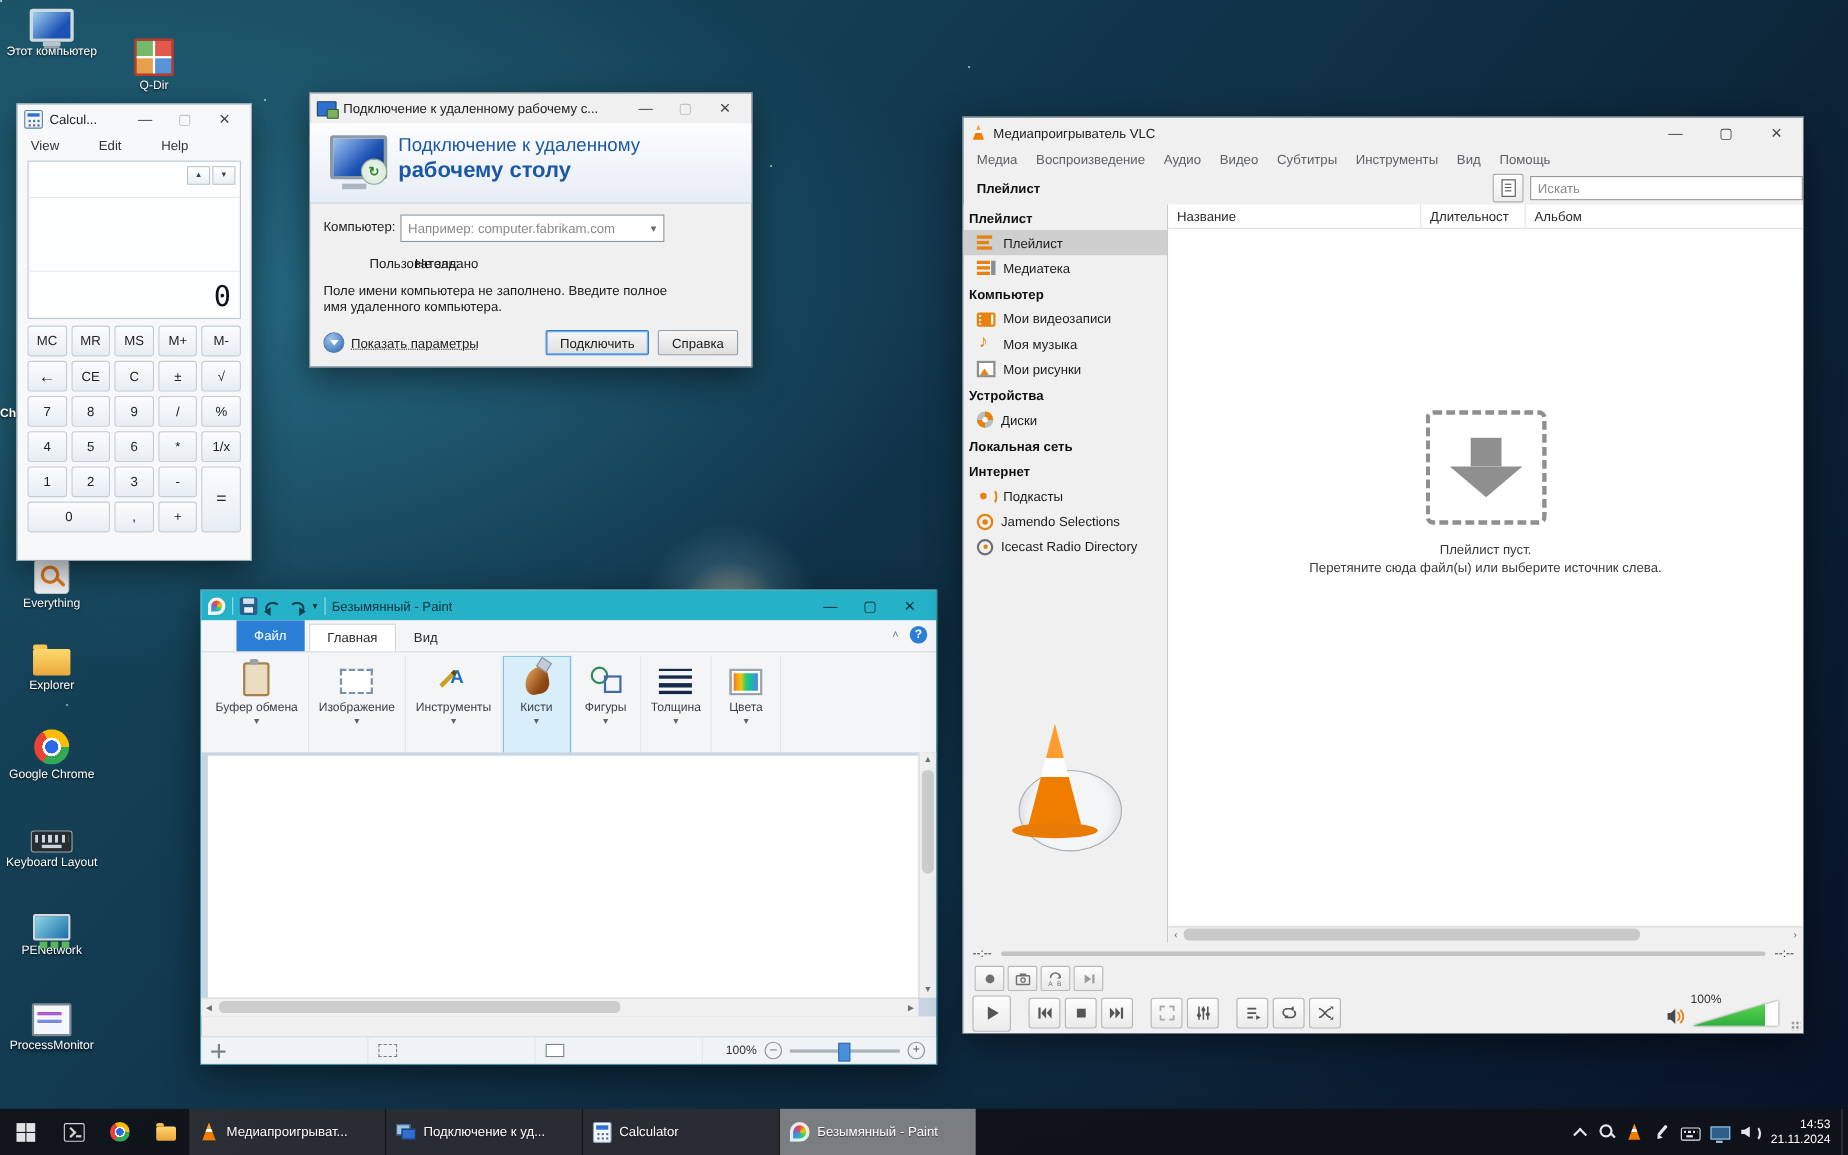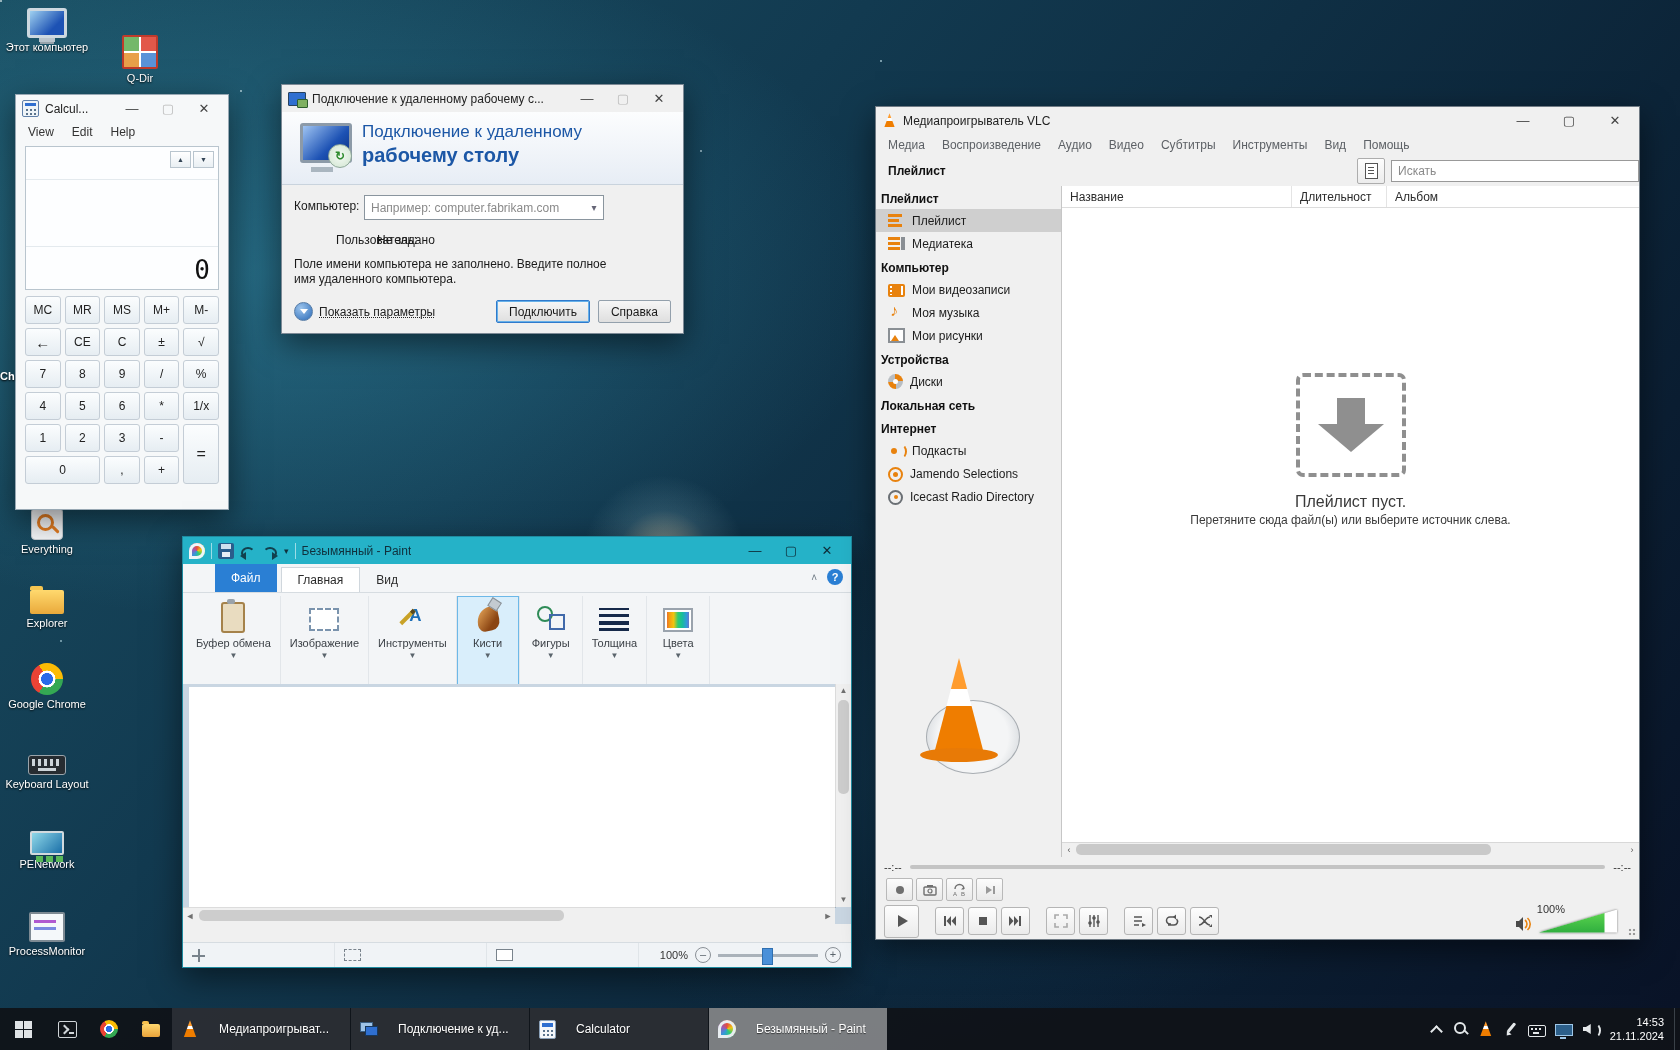--- a/index.html
+++ b/index.html
@@ -52,21 +52,21 @@
   .di-img[data-icon="process-monitor"]::before{content:"";position:absolute;left:3px;top:6px;width:22px;height:3px;background:#b05ad0;box-shadow:0 7px 0 #7a8ae0;}
   
   .win{position:absolute;background:#f0f0f0;border:1px solid #7d8a96;box-shadow:0 10px 30px rgba(0,0,0,.5);font-size:12px;}
   .tbar{display:flex;align-items:center;height:27px;padding:0 6px;gap:6px;}
   .ttext{white-space:nowrap;overflow:hidden;}
   .wbtns{margin-left:auto;display:flex;}
   .wbtn{width:36px;height:25px;display:flex;align-items:center;justify-content:center;font-size:13px;color:#444;cursor:default;}
   .wbtn.dis{color:#b9b9b9;}
   
   .win-calc{left:15px;top:94px;width:212px;height:414px;background:#f6f8f9;border-color:#98a8b4;}
-  .calc-menu{display:flex;gap:2px;padding:0 4px;height:20px;align-items:center;}
+  .calc-menu{display:flex;gap:20px;padding:0 4px;height:20px;align-items:center;}
   .calc-menu .mi{padding:2px 8px;color:#333;}
   .calc-disp{position:relative;margin:4px 9px 6px;height:142px;background:#fdfeff;border:1px solid #b9c5ce;}
   .calc-disp::before{content:"";position:absolute;left:0;right:0;top:32px;border-top:1px solid #e4eaee;}
   .calc-disp::after{content:"";position:absolute;left:0;right:0;bottom:42px;border-top:1px solid #e4eaee;}
   .spin{position:absolute;right:4px;top:4px;display:flex;gap:2px;}
   .spin span{width:19px;height:15px;border:1px solid #b9c5ce;background:linear-gradient(#fff,#e9eff3);
     display:flex;align-items:center;justify-content:center;font-size:7px;color:#345;}
   .calc-val{position:absolute;right:8px;bottom:4px;font-size:26px;font-family:"DejaVu Sans Mono",monospace;color:#111;}
   .keypad{display:grid;grid-template-columns:repeat(5,1fr);grid-auto-rows:28px;gap:4px;margin:2px 9px;}
   .ckey{border:1px solid #c4cdd6;border-radius:3px;background:linear-gradient(#fbfdfe,#e6edf2);
@@ -211,21 +211,21 @@
     clip-path:polygon(50% 0,88% 100%,12% 100%);}
   .vlc-cone-base{position:absolute;left:16px;top:90px;width:78px;height:14px;border-radius:50%;background:#e87a06;}
   .vlc-table{flex:1;background:#fff;display:flex;flex-direction:column;position:relative;}
   .vt-head{display:flex;height:21px;border-bottom:1px solid #dcdcdc;align-items:center;color:#2b2b2b;}
   .vt-col{padding-left:8px;border-right:1px solid #e4e4e4;box-sizing:border-box;height:100%;display:flex;align-items:center;}
   .vt-col:nth-child(1){width:230px;} .vt-col:nth-child(2){width:95px;} .vt-col:nth-child(3){flex:1;border-right:0;}
   .vt-body{flex:1;display:flex;flex-direction:column;align-items:center;padding-top:165px;}
   .dropbox{width:102px;height:96px;border:4px dashed #8f8f8f;border-radius:7px;display:flex;flex-direction:column;align-items:center;justify-content:center;}
   .arrow-shaft{width:28px;height:26px;background:#8f8f8f;}
   .arrow-head{border-left:33px solid transparent;border-right:33px solid transparent;border-top:28px solid #8f8f8f;}
-  .empty-t{margin-top:16px;font-size:16px;color:#3a3a3a;}
+  .empty-t{margin-top:16px;font-size:12px;color:#3a3a3a;}
   .empty-h{margin-top:2px;font-size:12px;color:#3a3a3a;}
   .vt-hsb{height:14px;border-top:1px solid #d8d8d8;background:#f0f0f0;position:relative;}
   .vt-hsb .thumb{position:absolute;left:14px;top:1px;height:11px;width:72%;background:#c9c9c9;border-radius:5px;}
   .vt-hsb .arr{position:absolute;top:0;width:14px;height:14px;font-size:9px;color:#555;text-align:center;line-height:14px;}
   .vt-hsb .arr.lf{left:0;} .vt-hsb .arr.rt{right:0;}
   .vlc-bottom{position:absolute;left:0;right:0;bottom:0;height:82px;background:#f0f0f0;padding:2px 8px 0;box-sizing:border-box;}
   .seekrow{display:flex;align-items:center;gap:8px;height:16px;font-size:11px;color:#333;}
   .seek{flex:1;height:4px;border-radius:2px;background:#c4c4c4;}
   .advrow{display:flex;gap:3px;margin:3px 0 2px 2px;}
   .sbtn{width:25px;height:21px;border:1px solid #b9b9b9;border-radius:2px;background:linear-gradient(#fcfcfc,#e9e9e9);
@@ -248,21 +248,21 @@
   .tb-start{width:46px;display:flex;align-items:center;justify-content:center;}
   .winlogo{width:17px;height:17px;background:linear-gradient(#dfe3e6,#dfe3e6) 0 0/8px 8px no-repeat,linear-gradient(#dfe3e6,#dfe3e6) 9px 0/8px 8px no-repeat,
     linear-gradient(#dfe3e6,#dfe3e6) 0 9px/8px 8px no-repeat,linear-gradient(#dfe3e6,#dfe3e6) 9px 9px/8px 8px no-repeat;}
   .tb-quick{width:42px;display:flex;align-items:center;justify-content:center;}
   .ico{width:18px;height:18px;position:relative;display:inline-block;flex:none;}
   .ico[data-icon="cmd"]{background:#11151a;border:1px solid #cfd4d8;border-radius:2px;width:17px;height:15px;}
   .ico[data-icon="cmd"]::before{content:"";position:absolute;left:2px;top:4px;width:5px;height:5px;border-top:2px solid #cfd4d8;border-right:2px solid #cfd4d8;transform:rotate(45deg);}
   .ico[data-icon="cmd"]::after{content:"";position:absolute;right:2px;bottom:3px;width:5px;height:2px;background:#cfd4d8;}
   .ico[data-icon="folder"]{height:13px;margin-top:3px;background:linear-gradient(180deg,#ffd76e,#e9a33b);border-radius:2px;}
   .ico[data-icon="folder"]::before{content:"";position:absolute;left:0;top:-3px;width:7px;height:3px;background:#f6c04d;border-radius:2px 2px 0 0;}
-  .tb-task{width:160px;display:flex;align-items:center;gap:20px;padding:0 9px;margin-right:1px;background:rgba(255,255,255,.11);font-size:12px;}
+  .tb-task{width:160px;display:flex;align-items:center;gap:7px;padding:0 9px;margin-right:1px;background:rgba(255,255,255,.11);font-size:12px;}
   .tb-task.active{background:rgba(255,255,255,.45);}
   .tb-task .tlabel{white-space:nowrap;overflow:hidden;text-overflow:ellipsis;text-shadow:0 1px 1px rgba(0,0,0,.6);}
   .ico[data-icon="vlc"]{background:linear-gradient(180deg,#ff9c2e 0 34%,#fff 34% 52%,#ef7d00 52%);clip-path:polygon(50% 2%,84% 94%,16% 94%);}
   .ico[data-icon="rdp"]::before{content:"";position:absolute;left:0;top:2px;width:11px;height:8px;background:#9fc4e8;border:1px solid #3a5f84;}
   .ico[data-icon="rdp"]::after{content:"";position:absolute;right:0;bottom:2px;width:11px;height:8px;background:#2f6fd0;border:1px solid #16375c;}
   .ico[data-icon="calculator"]{background:#f4f7fa;border:1px solid #8aa0b8;border-radius:2px;width:15px;height:17px;}
   .ico[data-icon="calculator"]::before{content:"";position:absolute;left:2px;top:2px;right:2px;height:4px;background:#2f6fd0;}
   .ico[data-icon="calculator"]::after{content:"";position:absolute;left:3px;top:9px;width:2px;height:2px;background:#5a738c;
     box-shadow:4px 0 0 #5a738c,8px 0 0 #5a738c,0 4px 0 #5a738c,4px 4px 0 #5a738c,8px 4px 0 #5a738c;}
   .ico[data-icon="paint"]{border-radius:50% 50% 50% 0;background:conic-gradient(#e74c3c,#f1c40f,#2ecc71,#3498db,#9b59b6,#e74c3c);box-shadow:inset 0 0 0 3px #e8edf0;}

